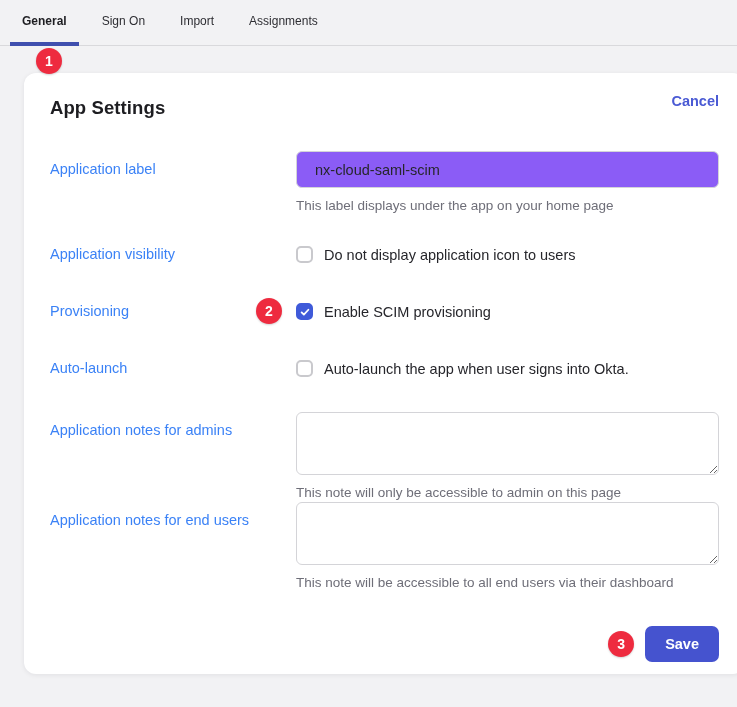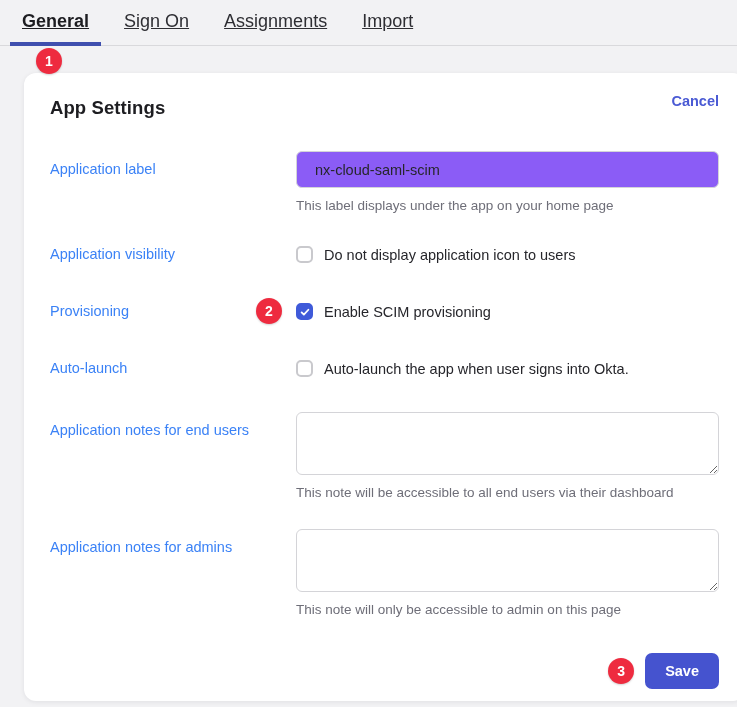--- a/index.html
+++ b/index.html
@@ -18,28 +18,27 @@
     padding-left: 10px;
     height: 46px;
     align-items: stretch;
     border-bottom: 1px solid #d9d9dc;
     background: #f2f2f4;
   }
   .tab {
     display: flex;
     align-items: center;
     padding: 0 12px;
-    font-size: 18px;
+    font-size: 12px;
     font-weight: 500;
     color: #2e2e33;
     border-bottom: 4px solid transparent;
     margin-bottom: -1px;
     cursor: pointer;
     white-space: nowrap;
-    text-decoration: underline;
   }
   .tab.active {
     font-weight: 700;
     color: #1d1d21;
     border-bottom-color: #3f4fae;
   }
   
   .step-badge {
     width: 26px; height: 26px;
     border-radius: 50%;
@@ -192,22 +191,22 @@
     font-family: "Liberation Sans", "DejaVu Sans", sans-serif;
     cursor: pointer;
   }
 </style>
 </head>
 <body>
 
 <div class="tabbar">
   <div class="tab active">General</div>
   <div class="tab">Sign On</div>
+  <div class="tab">Import</div>
   <div class="tab">Assignments</div>
-  <div class="tab">Import</div>
 </div>
 
 <div class="step-badge badge-1">1</div>
 
 <div class="card">
 
   <div class="card-header">
     <div class="card-title">App Settings</div>
     <a class="cancel-link">Cancel</a>
   </div>
@@ -248,33 +247,33 @@
   <div class="form-row check-row row-mb-check2">
     <div class="row-label">Auto-launch</div>
     <div class="row-control">
       <div class="check-line">
         <span class="checkbox"></span>
         <span class="check-label">Auto-launch the app when user signs into Okta.</span>
       </div>
     </div>
   </div>
 
+  <div class="form-row">
+    <div class="row-label">Application notes for admins</div>
+    <div class="row-control">
+      <textarea class="note-textarea" style=""></textarea>
+      <div class="help-text">This note will only be accessible to admin on this page</div>
+    </div>
+  </div>
+
   <div class="form-row row-mb-ta">
     <div class="row-label">Application notes for end users</div>
     <div class="row-control">
       <textarea class="note-textarea" style=""></textarea>
       <div class="help-text">This note will be accessible to all end users via their dashboard</div>
-    </div>
-  </div>
-
-  <div class="form-row">
-    <div class="row-label">Application notes for admins</div>
-    <div class="row-control">
-      <textarea class="note-textarea" style=""></textarea>
-      <div class="help-text">This note will only be accessible to admin on this page</div>
     </div>
   </div>
 
   <div class="card-footer">
     <div class="step-badge">3</div>
     <button class="save-button">Save</button>
   </div>
 
 </div>
 

